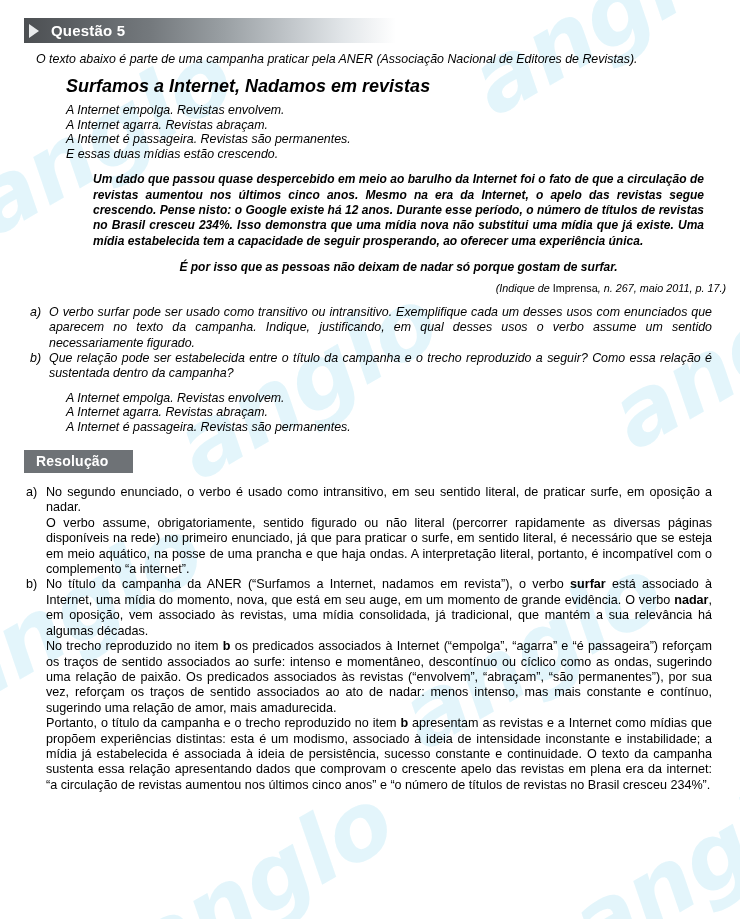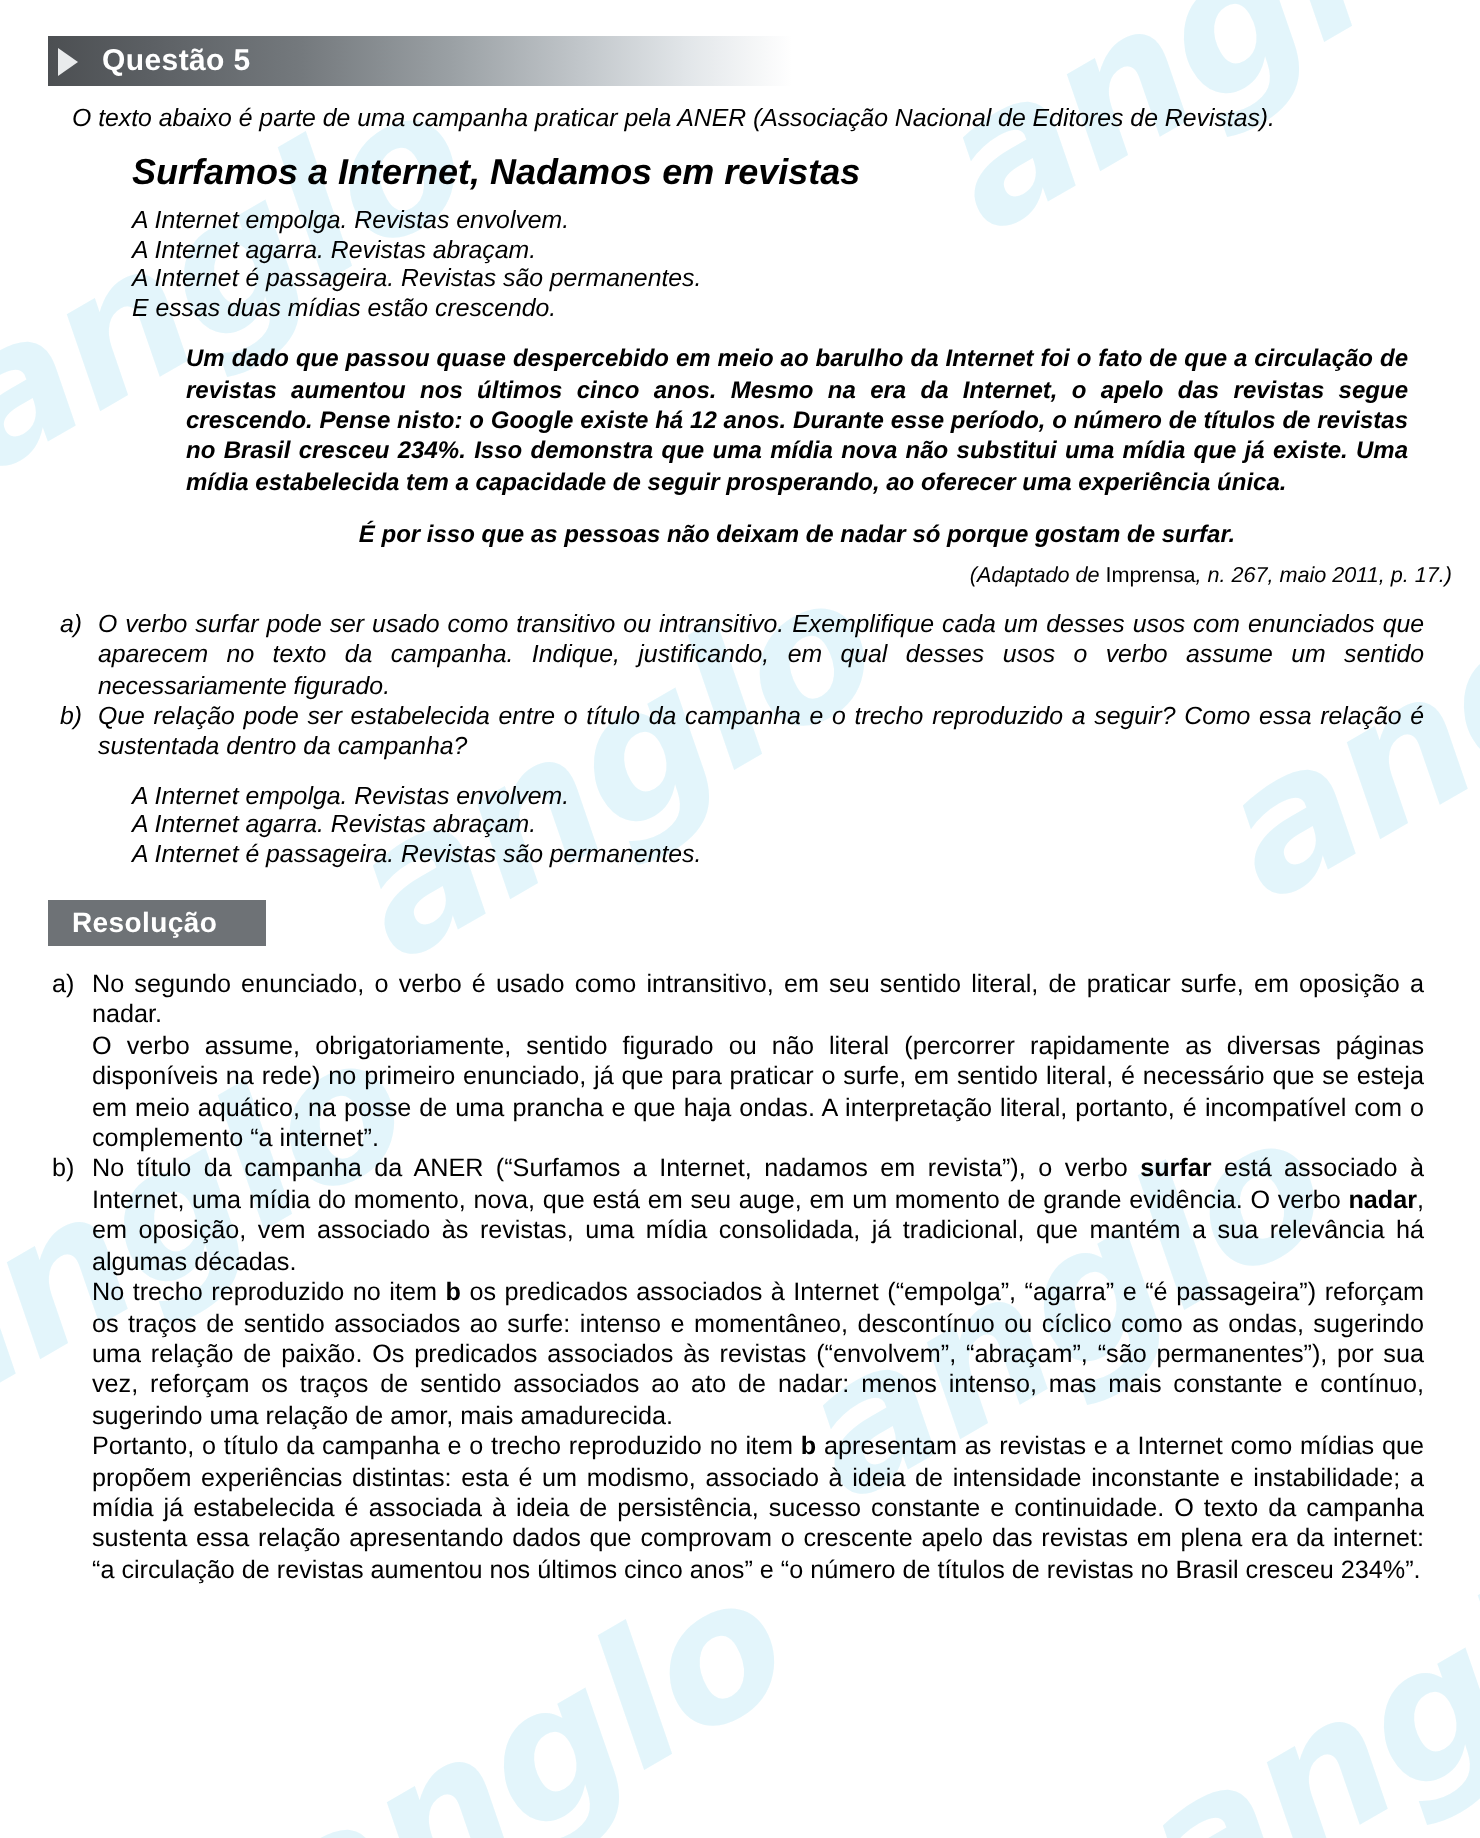--- a/index.html
+++ b/index.html
@@ -212,21 +212,21 @@
   <div class="verse-block">
     <span class="line">A Internet empolga. Revistas envolvem.</span>
     <span class="line">A Internet agarra. Revistas abraçam.</span>
     <span class="line">A Internet é passageira. Revistas são permanentes.</span>
     <span class="line">E essas duas mídias estão crescendo.</span>
   </div>
 
   <div class="para">Um dado que passou quase despercebido em meio ao barulho da Internet foi o fato de que a circulação de revistas aumentou nos últimos cinco anos. Mesmo na era da Internet, o apelo das revistas segue crescendo. Pense nisto: o Google existe há 12 anos. Durante esse período, o número de títulos de revistas no Brasil cresceu 234%. Isso demonstra que uma mídia nova não substitui uma mídia que já existe. Uma mídia estabelecida tem a capacidade de seguir prosperando, ao oferecer uma experiência única.</div>
   <div class="para short">É por isso que as pessoas não deixam de nadar só porque gostam de surfar.</div>
 
-  <div class="source"><span>(Adaptado de </span><span class="roman">Imprensa</span><span>, n. 267, maio 2011, p. 17.)</span></div>
+  <div class="source"><span>(Indique de </span><span class="roman">Imprensa</span><span>, n. 267, maio 2011, p. 17.)</span></div>
 
   <div class="items">
     <div class="item">
       <span class="marker">a)</span>
       <span class="body">O verbo surfar pode ser usado como transitivo ou intransitivo. Exemplifique cada um desses usos com enunciados que aparecem no texto da campanha. Indique, justificando, em qual desses usos o verbo assume um sentido necessariamente figurado.</span>
     </div>
     <div class="item">
       <span class="marker">b)</span>
       <span class="body">Que relação pode ser estabelecida entre o título da campanha e o trecho reproduzido a seguir? Como essa relação é sustentada dentro da campanha?</span>
     </div>

